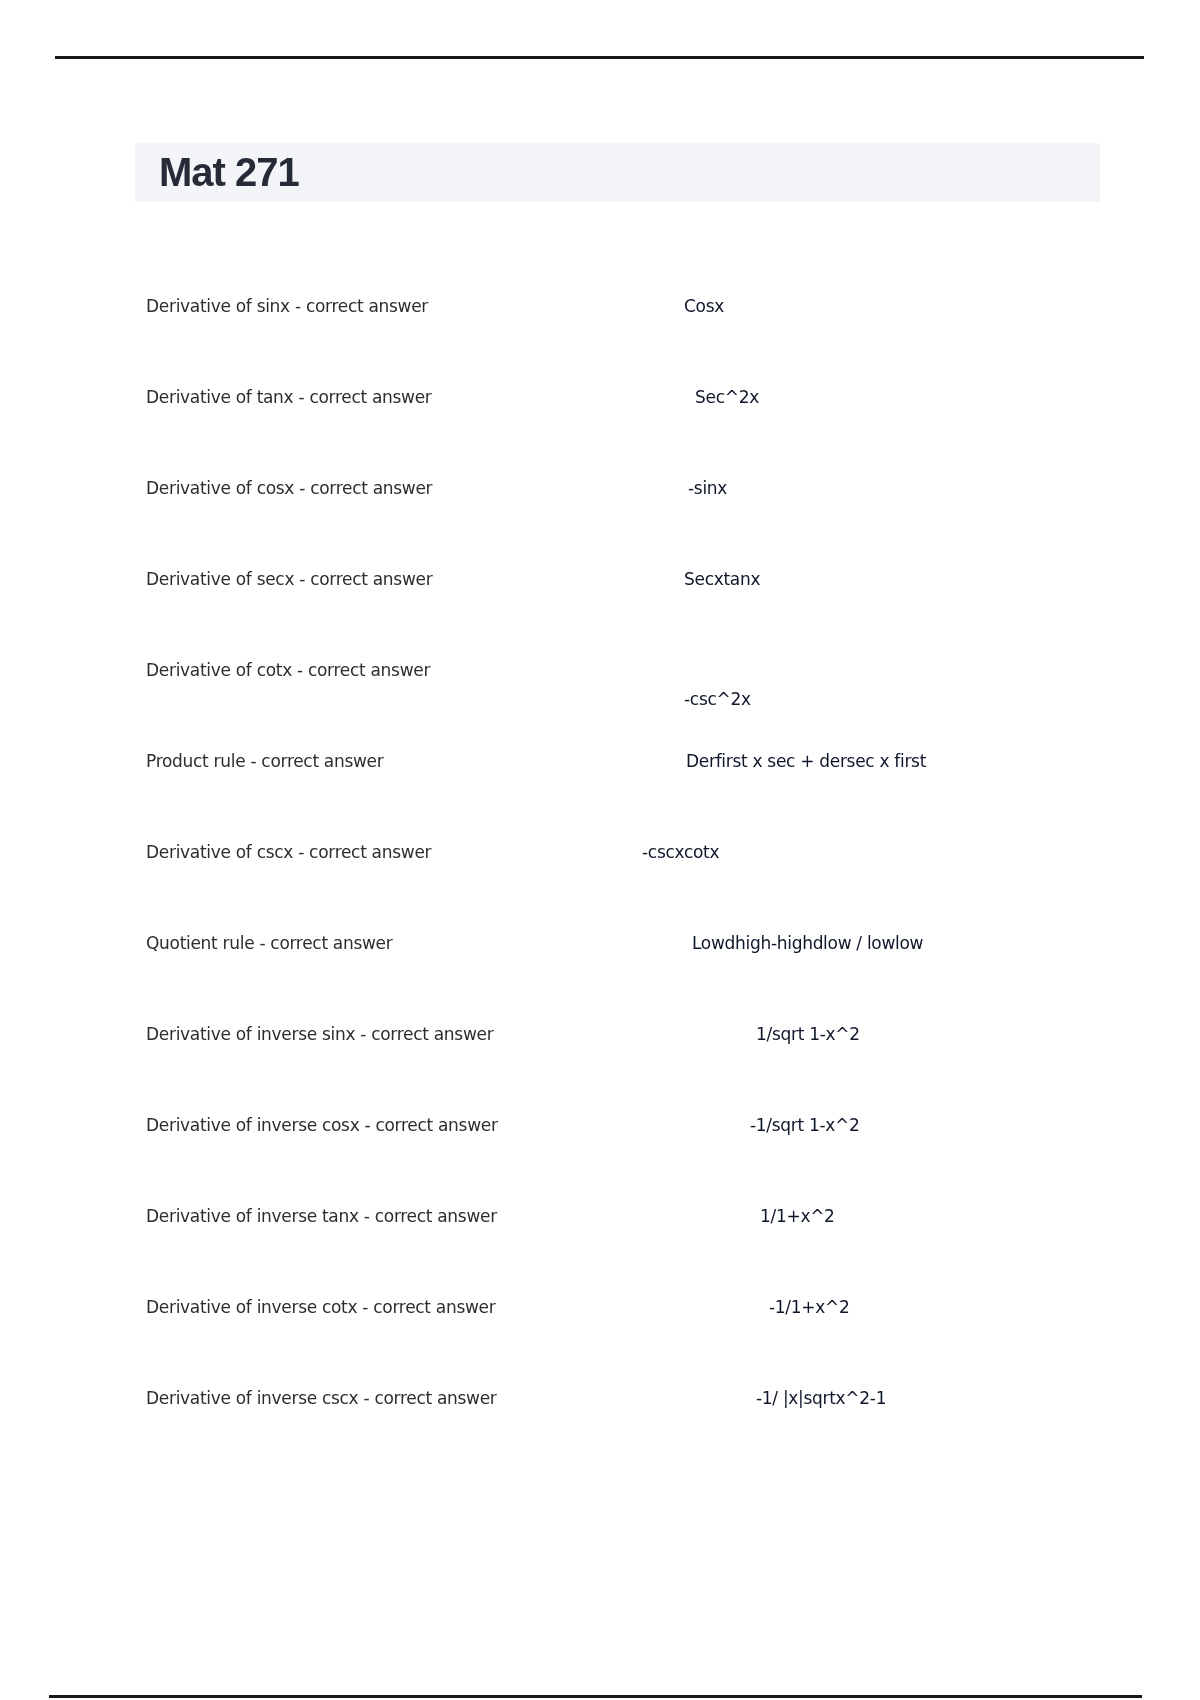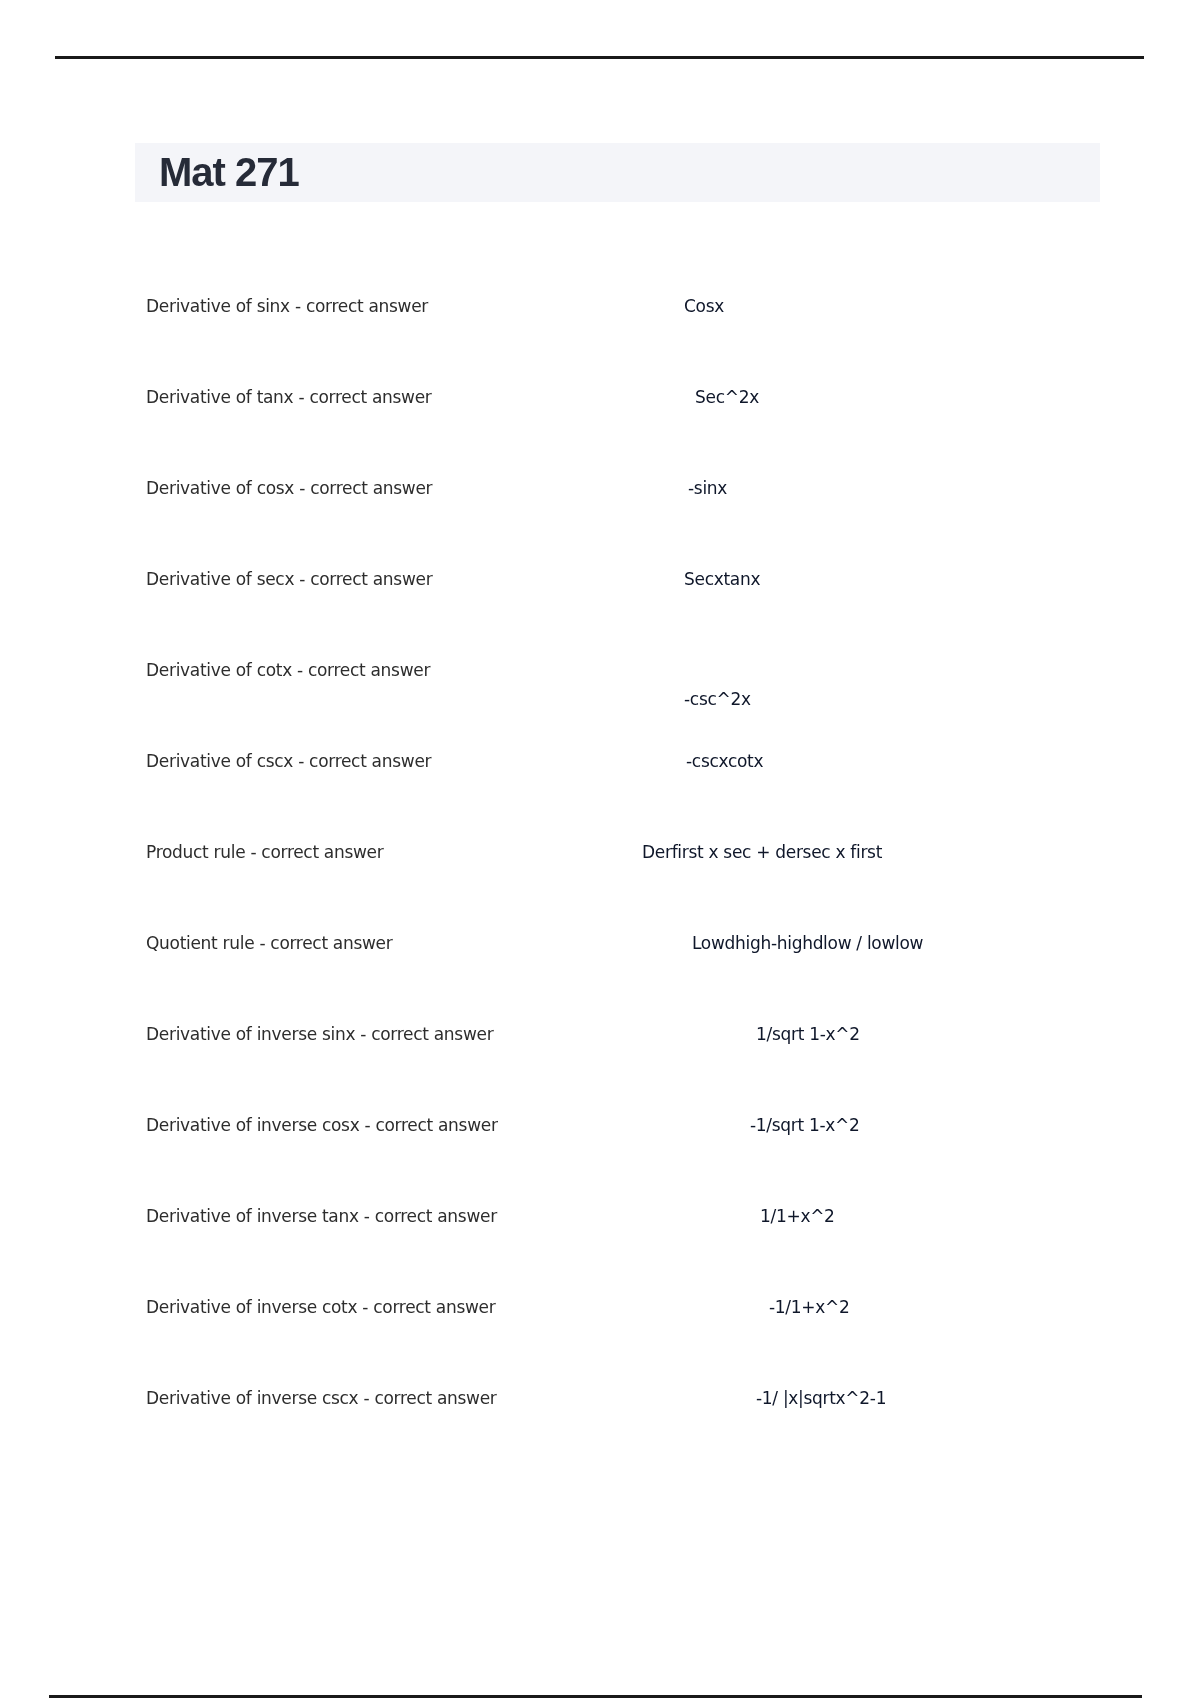--- a/index.html
+++ b/index.html
@@ -119,26 +119,26 @@
     </div>
     <div class="qa-row">
       <span class="question">Derivative of secx - correct answer</span>
       <span class="answer">Secxtanx</span>
     </div>
     <div class="qa-row">
       <span class="question">Derivative of cotx - correct answer</span>
       <span class="answer">-csc^2x</span>
     </div>
     <div class="qa-row">
+      <span class="question">Product rule - correct answer</span>
+      <span class="answer">Derfirst x sec + dersec x first</span>
+    </div>
+    <div class="qa-row">
       <span class="question">Derivative of cscx - correct answer</span>
       <span class="answer">-cscxcotx</span>
-    </div>
-    <div class="qa-row">
-      <span class="question">Product rule - correct answer</span>
-      <span class="answer">Derfirst x sec + dersec x first</span>
     </div>
     <div class="qa-row">
       <span class="question">Quotient rule - correct answer</span>
       <span class="answer">Lowdhigh-highdlow / lowlow</span>
     </div>
     <div class="qa-row">
       <span class="question">Derivative of inverse sinx - correct answer</span>
       <span class="answer">1/sqrt 1-x^2</span>
     </div>
     <div class="qa-row">

